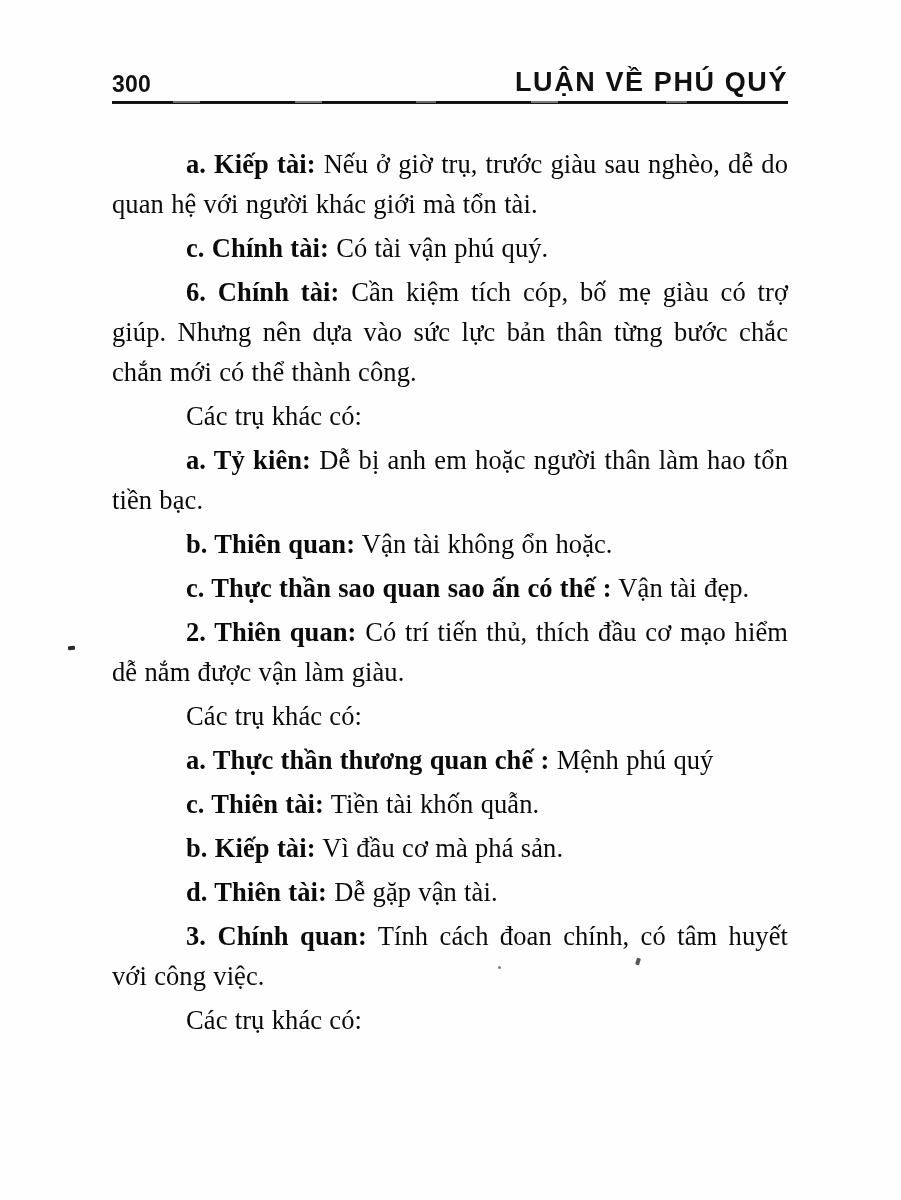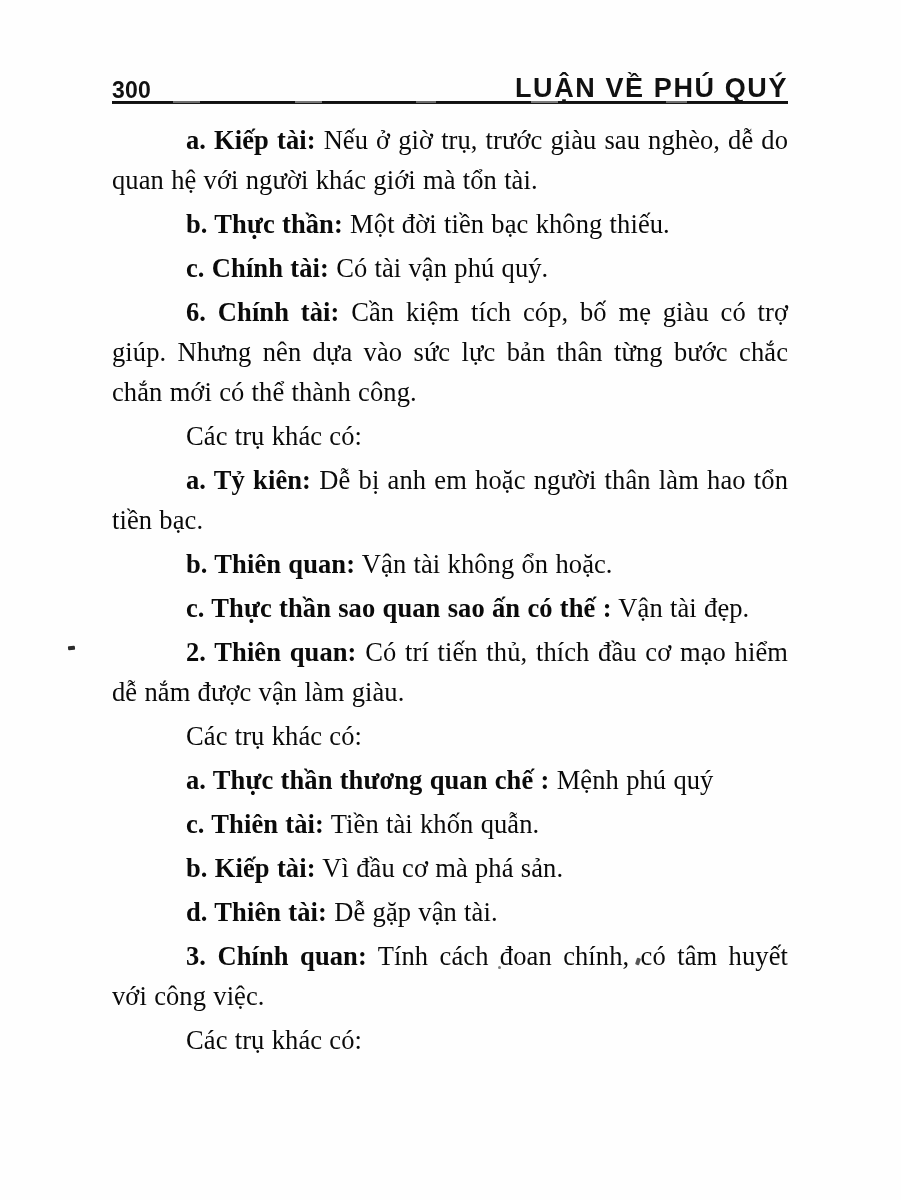--- a/index.html
+++ b/index.html
@@ -19,21 +19,21 @@
     font-family: "Liberation Serif", "DejaVu Serif", serif;
     color: #0a0a0a;
     
     box-shadow: inset 0 0 0 0 #fff;
   }
 
   
   .running-head {
     position: absolute;
     left: 112px;
-    top: 68px;
+    top: 62px;
     width: 676px;
     height: 34px;
     display: flex;
     align-items: flex-end;
     justify-content: space-between;
   }
 
   .folio,
   .head-title {
     font-family: "Liberation Sans", "DejaVu Sans", sans-serif;
@@ -80,21 +80,21 @@
       #7b7b7b 62%, #7b7b7b 66%,
       #111 66%, #111 82%,
       #6f6f6f 82%, #6f6f6f 85%,
       #111 85%, #111 100%);
   }
 
   
   .textblock {
     position: absolute;
     left: 112px;
-    top: 120px;
+    top: 144px;
     width: 676px;
   }
 
   p.para {
     margin: 0 0 4px 0;
     font-size: 26.5px;
     line-height: 40px;
     text-align: justify;
     text-indent: 74px;
     letter-spacing: 0.1px;
@@ -147,21 +147,20 @@
 
   <div class="running-head">
     <span class="folio">300</span>
     <span class="head-title">LUẬN VỀ PHÚ QUÝ</span>
   </div>
 
   <div class="head-rule"></div>
 
   <div class="textblock">
       <p class="para"><b class="lead">a. Kiếp tài:</b><span> Nếu ở giờ trụ, trước giàu sau nghèo, dễ do quan hệ với người khác giới mà tổn tài.</span></p>
-      <p class="para"><b class="lead">b. Thực thần:</b><span> Một đời tiền bạc không thiếu.</span></p>
       <p class="para"><b class="lead">c. Chính tài:</b><span> Có tài vận phú quý.</span></p>
       <p class="para"><b class="lead">6. Chính tài:</b><span> Cần kiệm tích cóp, bố mẹ giàu có trợ giúp. Nhưng nên dựa vào sức lực bản thân từng bước chắc chắn mới có thể thành công.</span></p>
       <p class="para"><span>Các trụ khác có:</span></p>
       <p class="para"><b class="lead">a. Tỷ kiên:</b><span> Dễ bị anh em hoặc người thân làm hao tổn tiền bạc.</span></p>
       <p class="para"><b class="lead">b. Thiên quan:</b><span> Vận tài không ổn hoặc.</span></p>
       <p class="para"><b class="lead">c. Thực thần sao quan sao  ấn có thế :</b><span> Vận tài đẹp.</span></p>
       <p class="para"><b class="lead">2. Thiên quan:</b><span> Có trí tiến thủ, thích đầu cơ mạo hiểm dễ nắm được vận làm giàu.</span></p>
       <p class="para"><span>Các trụ khác có:</span></p>
       <p class="para"><b class="lead">a. Thực thần thương quan chế :</b><span> Mệnh phú quý</span></p>
       <p class="para"><b class="lead">c. Thiên tài:</b><span> Tiền tài khốn quẫn.</span></p>

